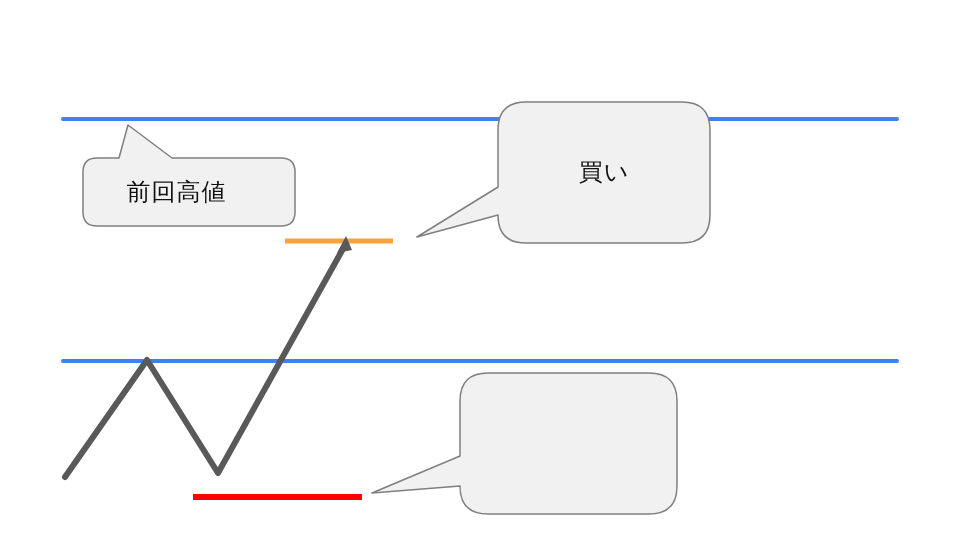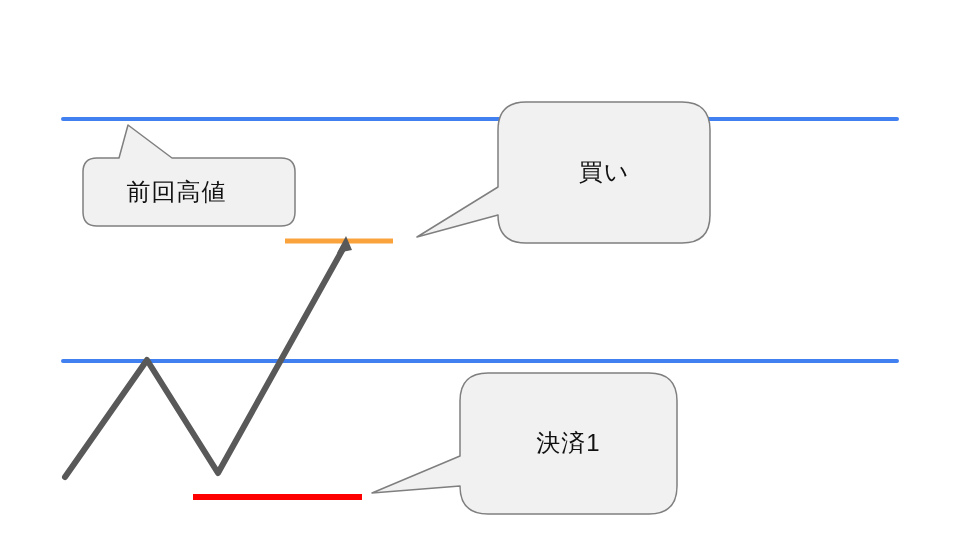--- a/index.html
+++ b/index.html
@@ -68,17 +68,14 @@
   </svg>
 
   <div class="label" style="left:83px; top:158px; width:187px; height:68px;">
     <span>前回高値</span>
   </div>
 
   <div class="label" style="left:498px; top:102px; width:212px; height:141px;">
     <span>買い</span>
   </div>
 
-  <div class="label" style="left:460px; top:373px; width:217px; height:141px;">
-    <span>決済1</span>
-  </div>
 
 </div>
 
 </body></html>

